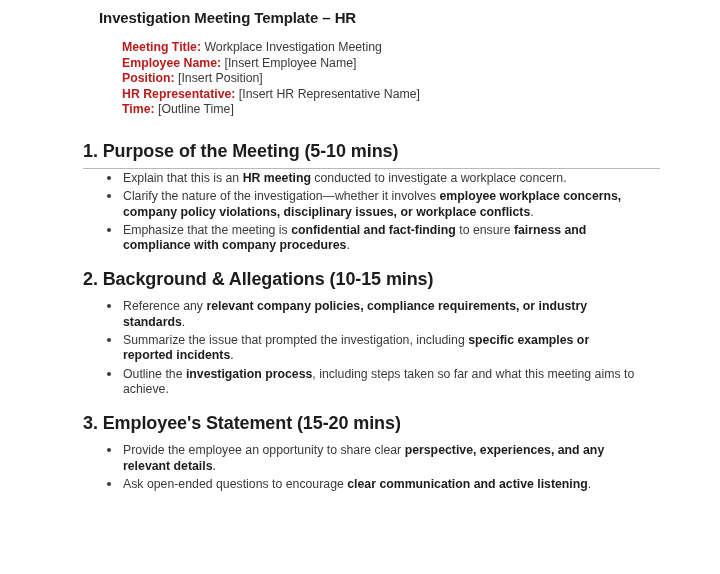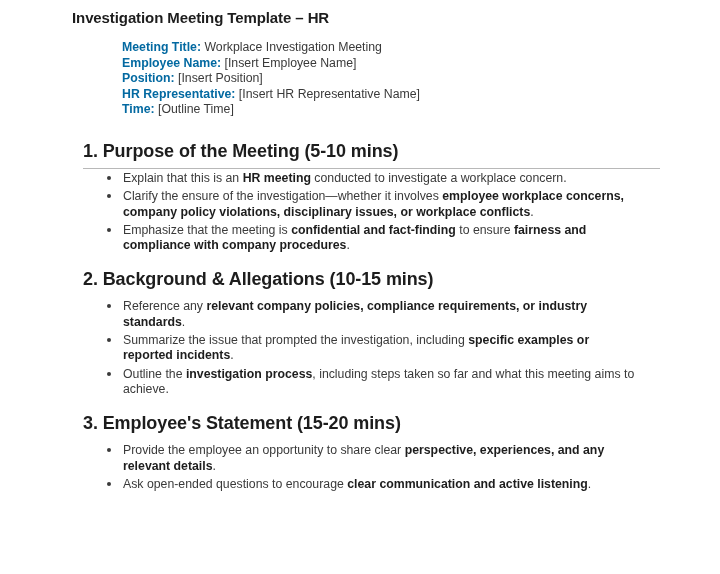--- a/index.html
+++ b/index.html
@@ -31,37 +31,37 @@
     width: 720px;
   }
 
   
   .doc-title {
     font-size: 15px;
     font-weight: bold;
     color: #1d1d1d;
     letter-spacing: -0.1px;
     margin: 0;
-    padding: 9px 0 0 72px;
+    padding: 9px 0 0 99px;
     line-height: 18px;
   }
 
   
   .meta-block {
     padding: 13px 0 0 83px;
   }
   .meta-line {
     font-size: 12.3px;
     line-height: 15.6px;
     color: #2b2b2b;
     white-space: nowrap;
   }
   .meta-label {
     font-weight: bold;
-    color: #0369a1;
+    color: #b91c1c;
     padding-left: 39px;
   }
   .meta-value {
     font-weight: normal;
     color: #3a3a3a;
   }
 
   
   .divider {
     position: absolute;
@@ -153,21 +153,21 @@
     <div id="sections-root">
         <div class="section" id="section-1">
           <h2 class="section-heading">1. Purpose of the Meeting (5-10 mins)</h2>
           <ul class="bullets">
             <li class="bullet">
               <span class="dot"></span>
               <span class="txt"><span class="r">Explain that this is an </span><span class="b">HR meeting</span><span class="r"> conducted to investigate a workplace concern.</span></span>
             </li>
             <li class="bullet">
               <span class="dot"></span>
-              <span class="txt"><span class="r">Clarify the ensure of the investigation—whether it involves </span><span class="b">employee workplace concerns, company policy violations, disciplinary issues, or workplace conflicts</span><span class="r">.</span></span>
+              <span class="txt"><span class="r">Clarify the nature of the investigation—whether it involves </span><span class="b">employee workplace concerns, company policy violations, disciplinary issues, or workplace conflicts</span><span class="r">.</span></span>
             </li>
             <li class="bullet">
               <span class="dot"></span>
               <span class="txt"><span class="r">Emphasize that the meeting is </span><span class="b">confidential and fact-finding</span><span class="r"> to ensure </span><span class="b">fairness and compliance with company procedures</span><span class="r">.</span></span>
             </li>
           </ul>
         </div>
         <div class="section" id="section-2">
           <h2 class="section-heading">2. Background &amp; Allegations (10-15 mins)</h2>
           <ul class="bullets">

